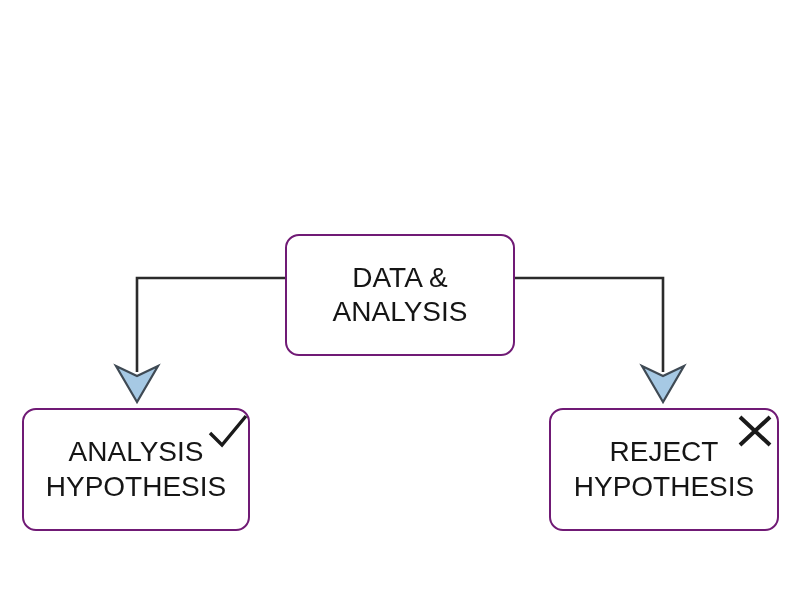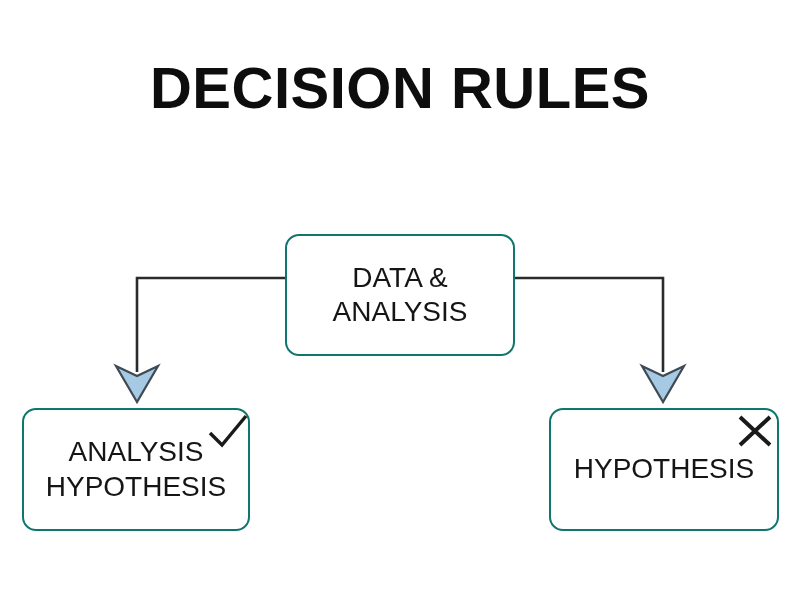--- a/index.html
+++ b/index.html
@@ -40,21 +40,21 @@
     width: 800px;
     height: 600px;
     pointer-events: none;
   }
 
   
   .node {
     position: absolute;
     box-sizing: border-box;
     background: #ffffff;
-    border: 2px solid #0f766e;
+    border: 2px solid #701a75;
     border-radius: 14px;
     display: flex;
     flex-direction: column;
     align-items: center;
     justify-content: center;
     text-align: center;
   }
   .node .line {
     font-size: 28px;
     font-weight: 400;
@@ -98,21 +98,20 @@
     top: 410px;
     width: 44px;
     height: 42px;
   }
 </style>
 </head>
 <body>
 
 <div id="slide">
 
-  <div id="slide-title">DECISION RULES</div>
 
   <svg id="connectors" viewBox="0 0 800 600" xmlns="http://www.w3.org/2000/svg">
 
     <path d="M 285 278 L 137 278 L 137 372" fill="none" stroke="#2B2B2B" stroke-width="2.6" stroke-linecap="butt" stroke-linejoin="miter"></path>
 
     <path d="M 137 402 L 116 366 L 137 376 L 158 366 Z" fill="#A6C9E4" stroke="#3F4A54" stroke-width="2.2" stroke-linejoin="miter"></path>
 
     <path d="M 515 278 L 663 278 L 663 372" fill="none" stroke="#2B2B2B" stroke-width="2.6" stroke-linecap="butt" stroke-linejoin="miter"></path>
     <path d="M 663 402 L 642 366 L 663 376 L 684 366 Z" fill="#A6C9E4" stroke="#3F4A54" stroke-width="2.2" stroke-linejoin="miter"></path>
   </svg>
@@ -121,20 +120,21 @@
     <div class="line">DATA &amp;</div>
     <div class="line">ANALYSIS</div>
   </div>
 
   <div id="node-support" class="node">
     <div class="line">ANALYSIS</div>
     <div class="line">HYPOTHESIS</div>
   </div>
 
   <div id="node-reject" class="node">
+    <div class="line">REJECT</div>
     <div class="line">HYPOTHESIS</div>
   </div>
 
   <svg id="mark-check" class="mark" viewBox="0 0 46 42" xmlns="http://www.w3.org/2000/svg">
     <path d="M 5 22 L 17 34 L 41 5" fill="none" stroke="#1A1A1A" stroke-width="3.4" stroke-linecap="butt" stroke-linejoin="miter"></path>
   </svg>
 
   <svg id="mark-cross" class="mark" viewBox="0 0 44 42" xmlns="http://www.w3.org/2000/svg">
     <path d="M 7 7 L 37 35 M 37 7 L 7 35" fill="none" stroke="#1A1A1A" stroke-width="4" stroke-linecap="butt"></path>
   </svg>

